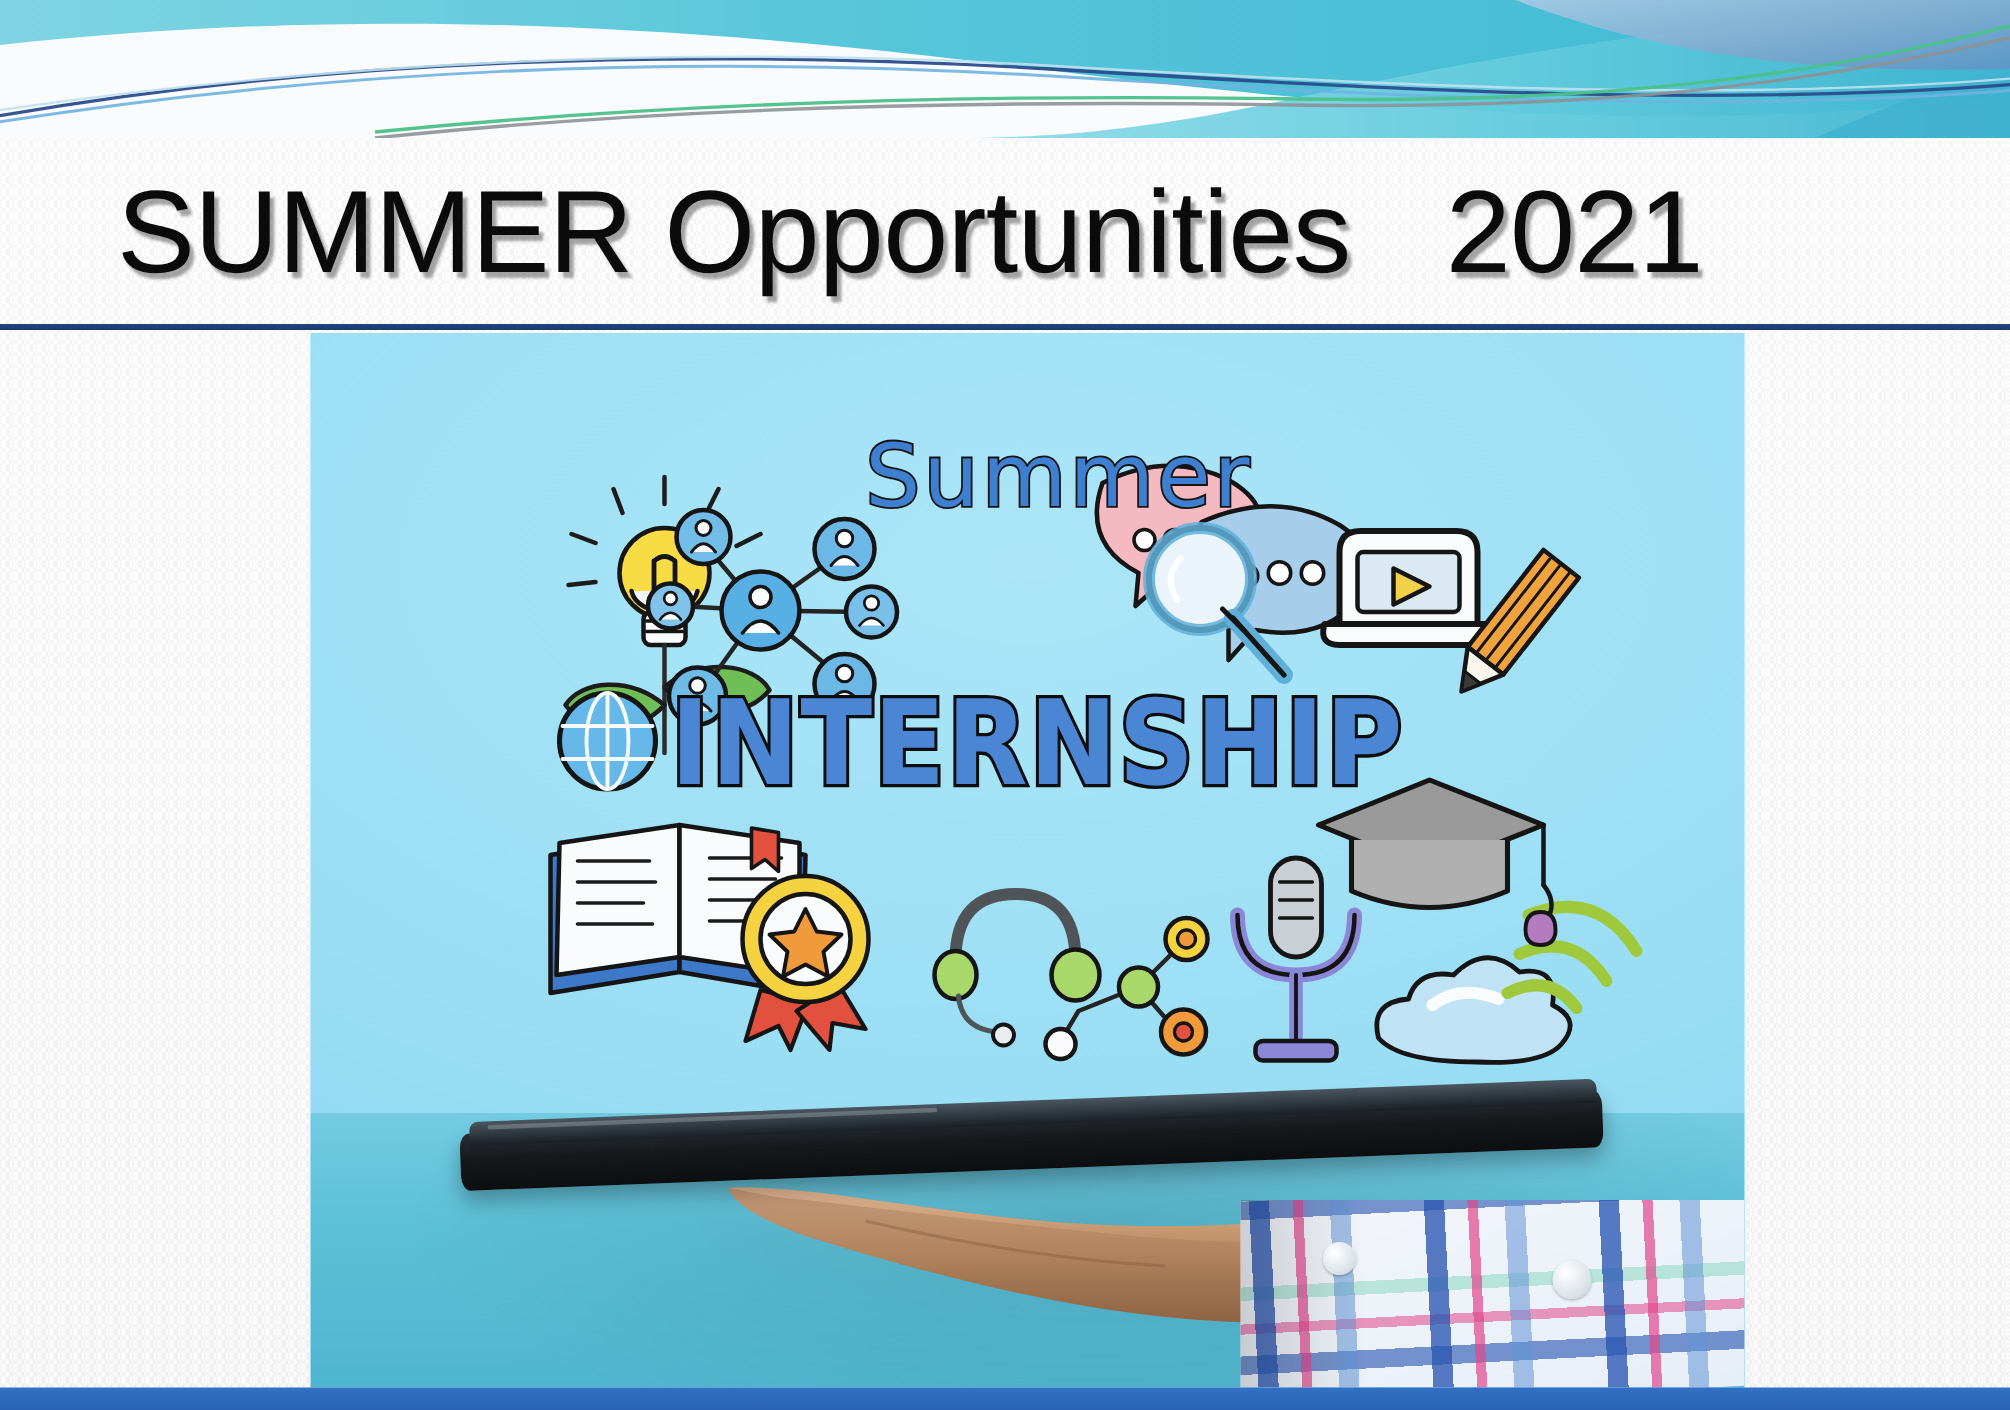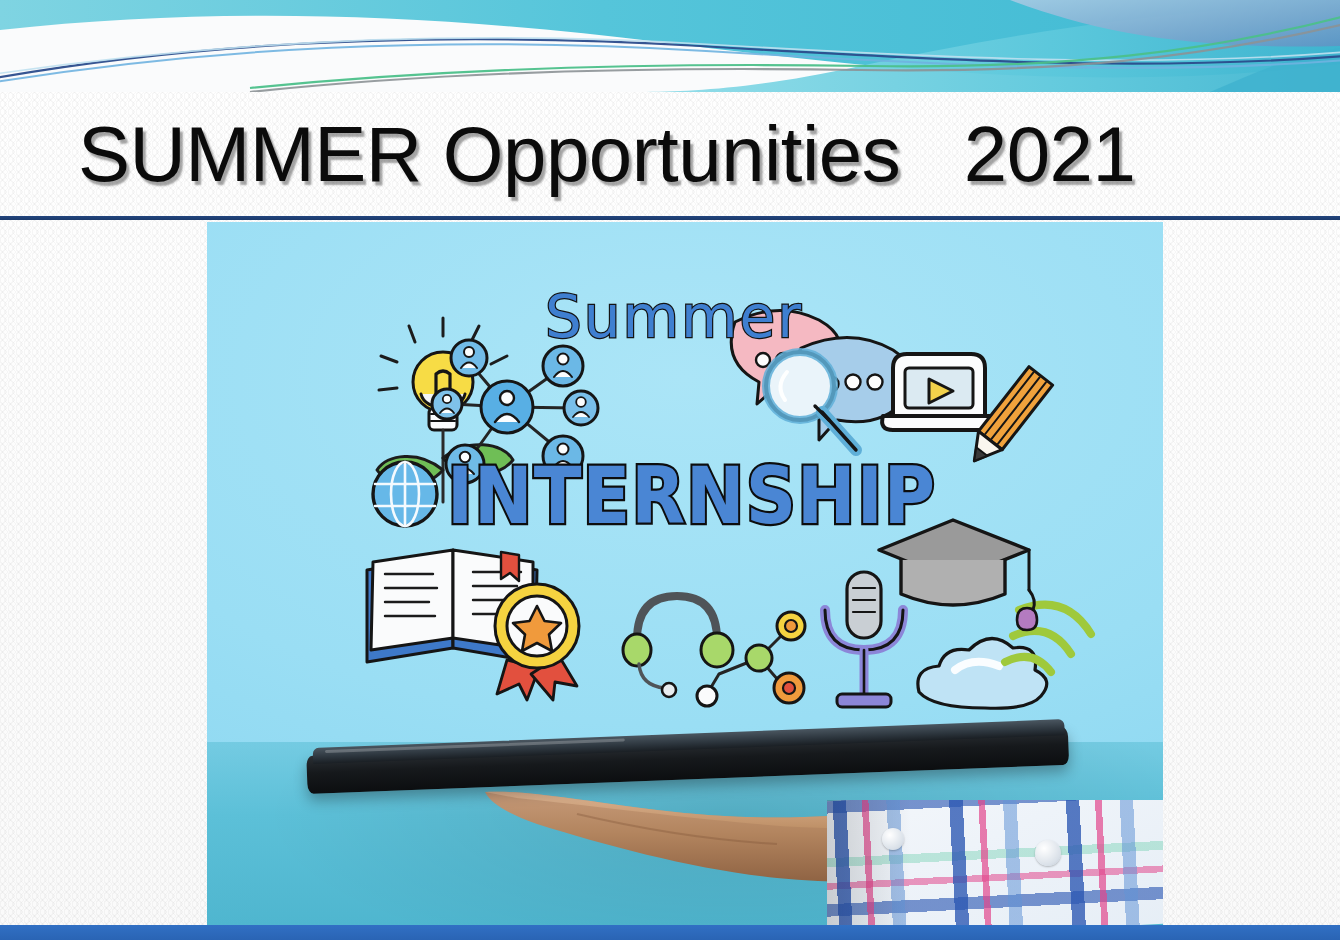--- a/index.html
+++ b/index.html
@@ -57,21 +57,21 @@
     background:radial-gradient(ellipse 70% 120% at 55% 40%, rgba(0,0,0,0.10), rgba(0,0,0,0) 70%);
   }
 
   
   .doodles{position:absolute;left:0;top:0;width:956px;height:703px;}
   .doodles svg{position:absolute;left:0;top:0;}
 
   
   .word-summer{
     position:absolute;left:338px;top:62px;width:290px;height:70px;
-    text-align:left;
+    text-align:right;
     font-family:"DejaVu Sans", sans-serif;
     font-size:58px;line-height:66px;font-weight:400;
     color:#3f7fd0;
     -webkit-text-stroke:2.4px #141414;
     paint-order:stroke fill;
     letter-spacing:2px;
   }
   .word-internship{
     position:absolute;left:240px;top:232px;width:430px;height:86px;
     text-align:center;

